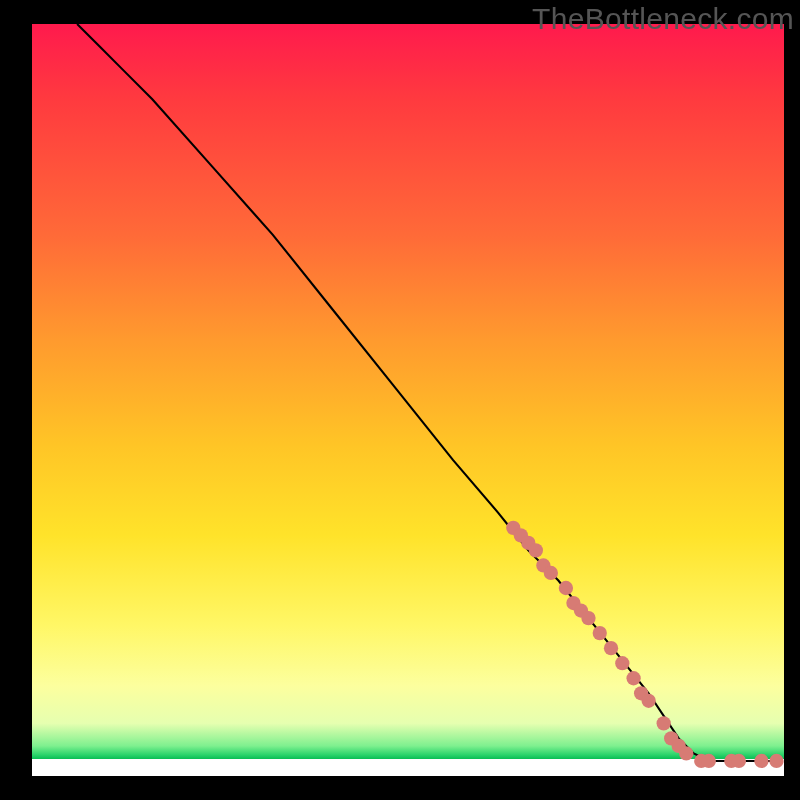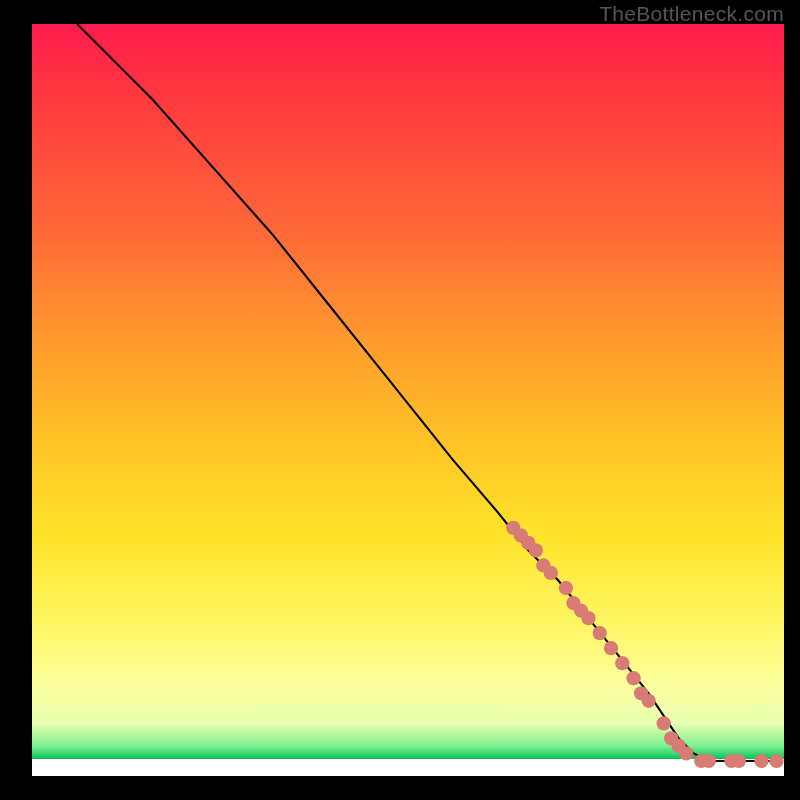--- a/index.html
+++ b/index.html
@@ -13,23 +13,23 @@
   }
   .stage {
     position: relative;
     width: 800px;
     height: 800px;
     background: #000;
   }
   .watermark {
     position: absolute;
     top: 2px;
-    right: 16px;
+    right: 6px;
     color: #555;
-    font-size: 21px;
+    font-size: 30px;
     font-weight: 500;
     letter-spacing: 0.3px;
     z-index: 5;
     user-select: none;
   }
   .plot {
     position: absolute;
     left: 32px;
     top: 24px;
     width: 752px;

